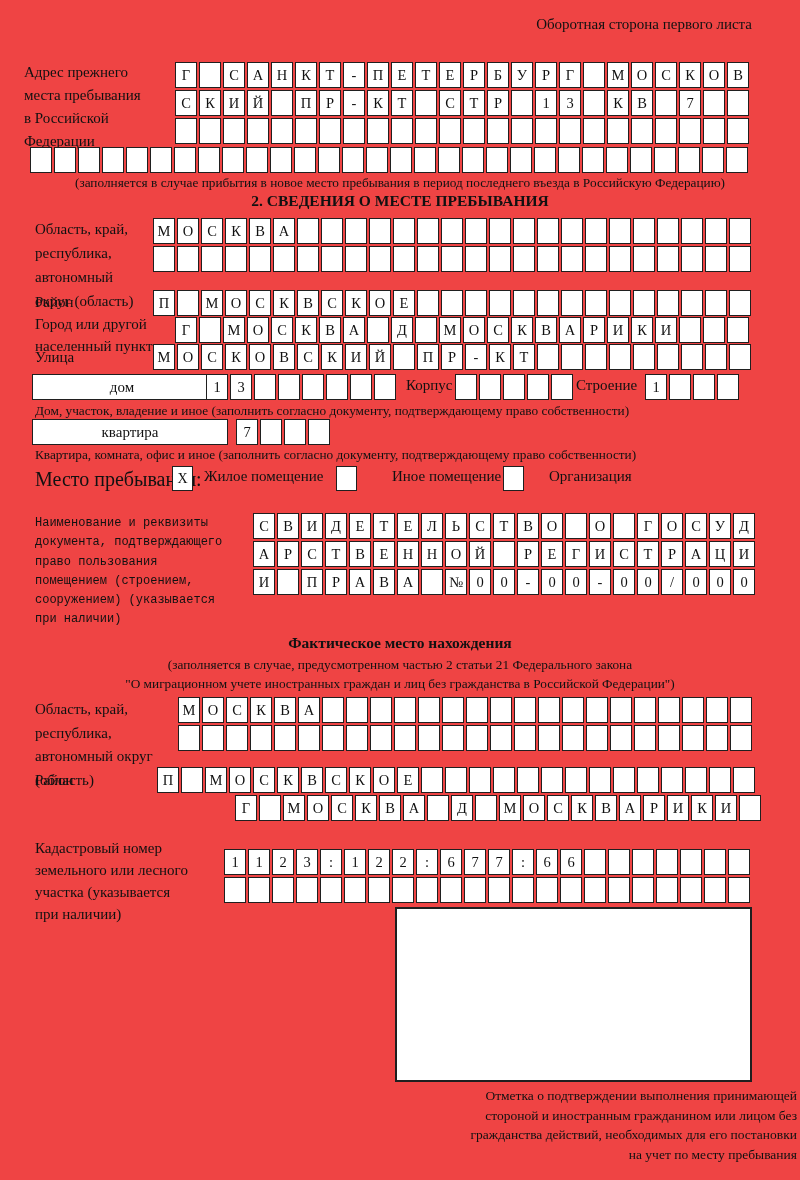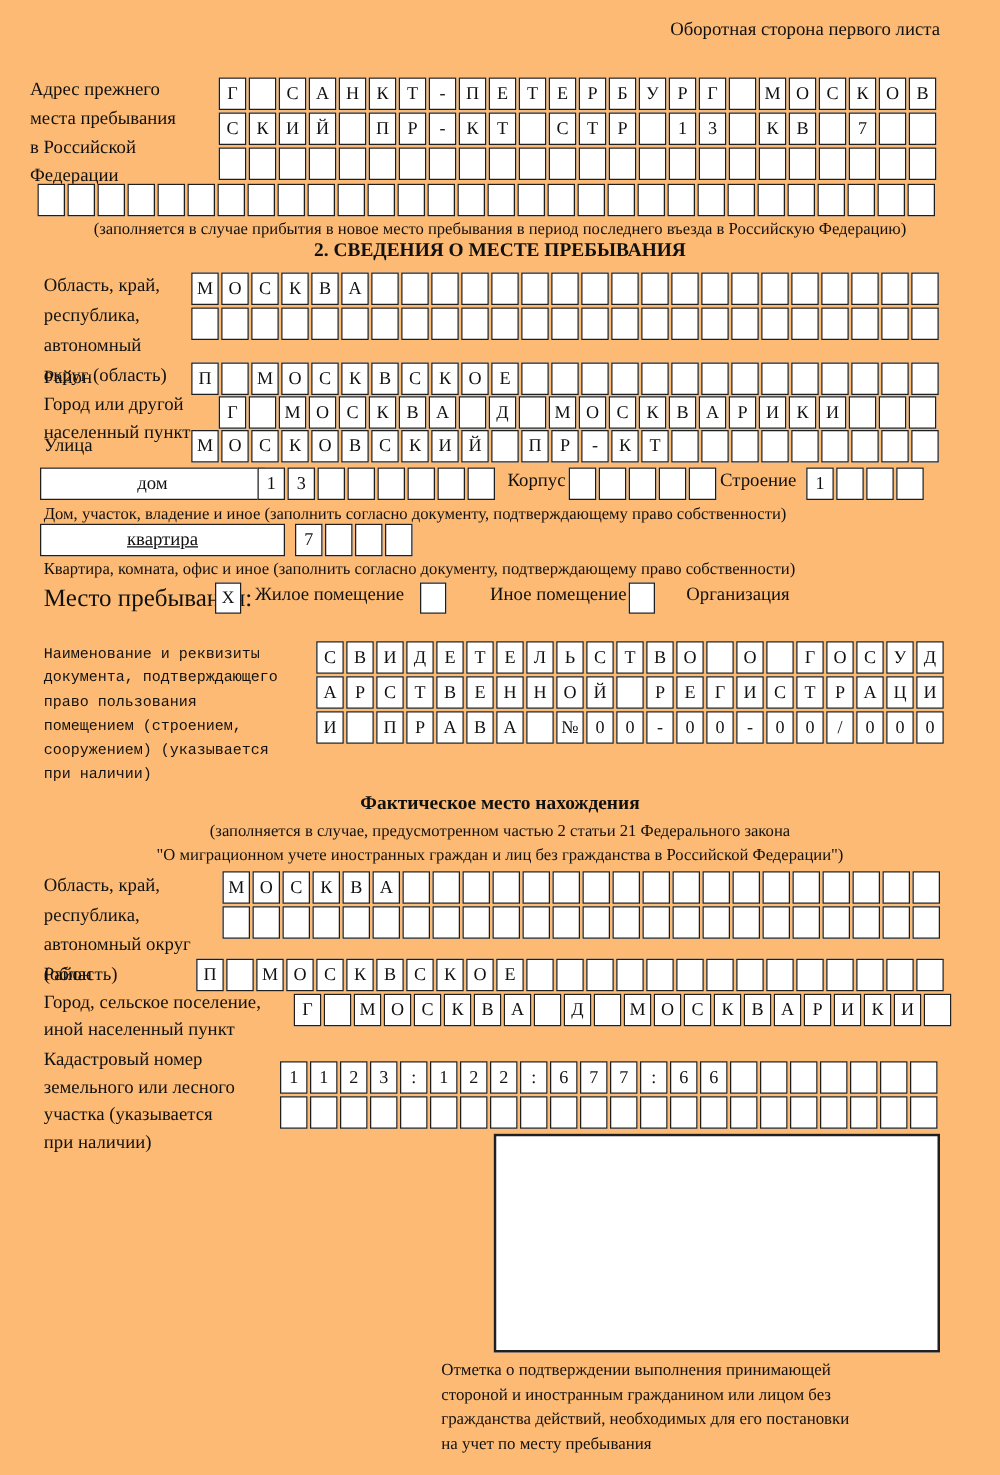--- a/index.html
+++ b/index.html
@@ -1,16 +1,16 @@
 <!DOCTYPE html>
 <html><head>
 <meta charset="utf-8">
 <style>
   html,body{margin:0;padding:0;background:#fff;}
-  .page{position:relative;width:800px;height:1180px;background:#fdba74;
+  .page{position:relative;width:800px;height:1180px;background:#ef4444;
         font-family:"Liberation Serif","DejaVu Serif",serif;color:#111;overflow:hidden;}
   .abs{position:absolute;}
   .label{font-size:15px;line-height:23px;white-space:pre-line;color:#111;}
   .grid{display:flex;}
   .cell{box-sizing:border-box;flex:0 0 auto;width:22px;height:26px;border:1.6px solid #1f1f1f;
         margin-right:2px;display:flex;align-items:center;justify-content:center;
         font-size:14.5px;color:#111;background:#fff;}
   .wbox{box-sizing:border-box;height:26px;border:1.6px solid #1f1f1f;display:flex;
         align-items:center;justify-content:center;font-size:15px;background:#fff;}
   .chk{box-sizing:border-box;width:21px;height:25px;border:1.6px solid #1f1f1f;display:flex;
@@ -313,21 +313,21 @@
     </div>
   <div class="abs" style="left:576px;top:377px;font-size:15px;">Строение</div>
   <div class="abs grid" style="left:645px;top:374px;">
       <span class="cell">1</span>
       <span class="cell"></span>
       <span class="cell"></span>
       <span class="cell"></span>
     </div>
   <div class="abs caption" style="left:35px;top:403px;">Дом, участок, владение и иное (заполнить согласно документу, подтверждающему право собственности)</div>
 
-  <div class="abs wbox" style="left:32px;top:419px;width:196px;text-decoration:underline;">квартира</div>
+  <div class="abs wbox" style="left:32px;top:419px;width:196px;">квартира</div>
   <div class="abs grid" style="left:236px;top:419px;">
       <span class="cell">7</span>
       <span class="cell"></span>
       <span class="cell"></span>
       <span class="cell"></span>
     </div>
   <div class="abs caption" style="left:35px;top:447px;">Квартира, комната, офис и иное (заполнить согласно документу, подтверждающему право собственности)</div>
 
   <div class="abs" style="left:35px;top:468px;font-size:20px;">Место пребывания:</div>
   <div class="abs chk" style="left:172px;top:466px;">X</div>
@@ -496,22 +496,20 @@
       <span class="cell"></span>
       <span class="cell"></span>
       <span class="cell"></span>
       <span class="cell"></span>
       <span class="cell"></span>
       <span class="cell"></span>
       <span class="cell"></span>
       <span class="cell"></span>
     </div>
 
-  <div class="abs label" style="left:35px;top:791px;line-height:22px;">Город, сельское поселение,
-иной населенный пункт</div>
   <div class="abs grid" style="left:235px;top:795px;">
       <span class="cell">Г</span>
       <span class="cell"></span>
       <span class="cell">М</span>
       <span class="cell">О</span>
       <span class="cell">С</span>
       <span class="cell">К</span>
       <span class="cell">В</span>
       <span class="cell">А</span>
       <span class="cell"></span>
@@ -577,18 +575,18 @@
       <span class="cell"></span>
       <span class="cell"></span>
       <span class="cell"></span>
       <span class="cell"></span>
       <span class="cell"></span>
       <span class="cell"></span>
       <span class="cell"></span>
     </div>
 
   <div class="abs stamp" style="left:395px;top:907px;width:357px;height:175px;"></div>
-  <div class="abs caption pre" style="left:353px;top:1086px;width:444px;text-align:left;line-height:19.5px;font-size:13.5px;">Отметка о подтверждении выполнения принимающей
+  <div class="abs caption pre" style="left:353px;top:1086px;width:444px;text-align:right;line-height:19.5px;font-size:13.5px;">Отметка о подтверждении выполнения принимающей
 стороной и иностранным гражданином или лицом без
 гражданства действий, необходимых для его постановки
 на учет по месту пребывания</div>
 
 </div>
 
 </body></html>

